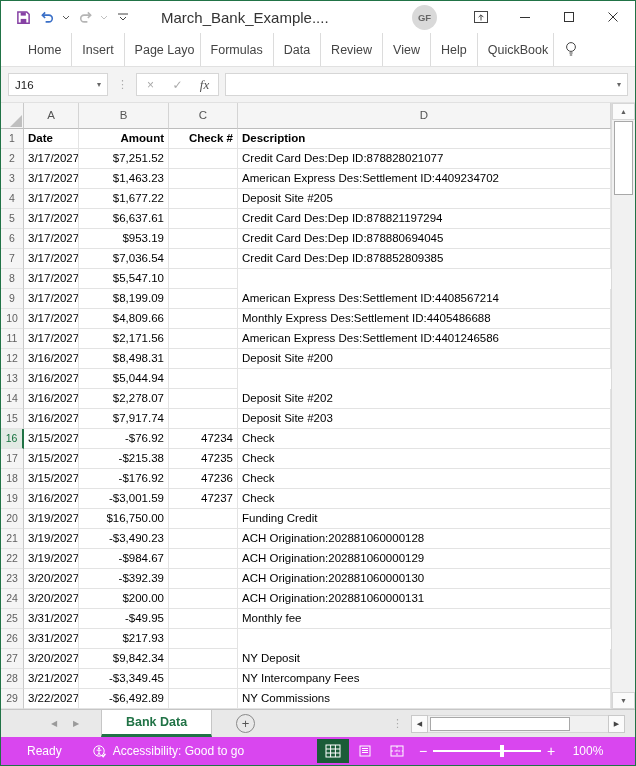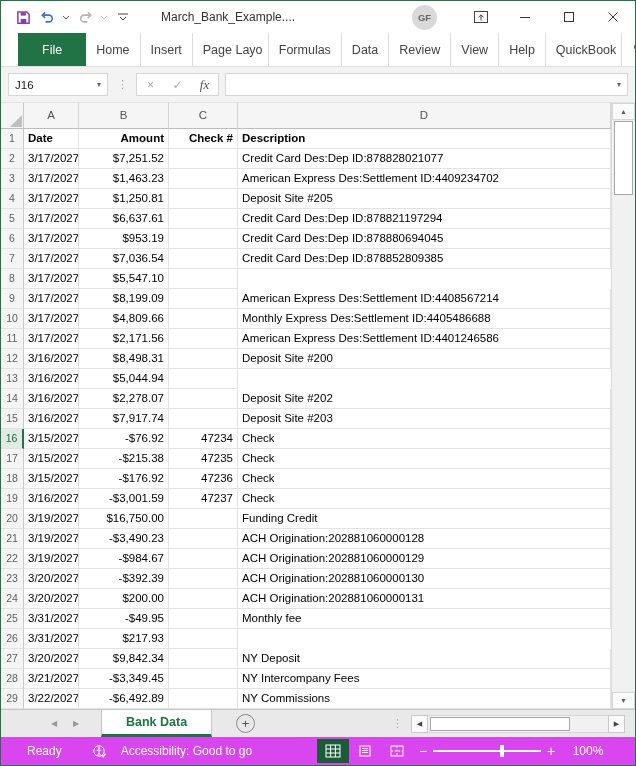--- a/index.html
+++ b/index.html
@@ -5,21 +5,21 @@
   * { box-sizing: border-box; margin: 0; padding: 0; }
   html,body { width:636px; height:766px; }
   body { font-family:"Liberation Sans","DejaVu Sans",sans-serif; background:#fff; }
   .window { width:636px; height:766px; border:1px solid #217346; display:flex; flex-direction:column; background:#fff; overflow:hidden; }
 
   
   .titlebar { height:32px; display:flex; align-items:center; background:#fff; flex:none; }
   .qat { display:flex; align-items:center; gap:4px; padding-left:12px; }
   .qat .ic { display:flex; align-items:center; justify-content:center; width:20px; height:20px; }
   .qat .chev { width:10px; }
-  .wtitle { font-size:12px; color:#333; margin-left:28px; white-space:nowrap; }
+  .wtitle { font-size:15px; color:#333; margin-left:28px; white-space:nowrap; }
   .tbright { margin-left:auto; display:flex; align-items:center; }
   .avatar { width:25px; height:25px; border-radius:50%; background:#d9d9d9; color:#666; font-size:9.5px; font-weight:700; display:flex; align-items:center; justify-content:center; margin-right:22px;margin-left:16px; }
   .winbtn { width:44px; height:30px; display:flex; align-items:center; justify-content:center; }
 
   
   .ribbonrow { height:34px; display:flex; align-items:stretch; background:#fff; border-bottom:1px solid #e1e1e1; flex:none; }
   .rtabs { display:flex; align-items:stretch; padding-left:17px; }
   .rtab { font-size:12.5px; color:#444; padding:0 10px; display:flex; align-items:center; white-space:nowrap; max-width:76px; overflow:hidden; }
   .rtab.sep { border-left:1px solid #dcdcdc; }
   .rtab.active { background:#217346; color:#fff; padding:0 24px; max-width:none; }
@@ -71,21 +71,21 @@
   .addsheet { margin-left:24px; align-self:center; width:19px; height:19px; border:1px solid #8a8a8a; border-radius:50%; color:#555; font-size:13px; display:flex; align-items:center; justify-content:center; }
   .sdots { margin-left:auto; align-self:center; color:#ababab; font-size:11px; padding:0 8px; }
   .hscroll { align-self:center; display:flex; align-items:center; height:18px; margin-right:10px; }
   .hbtn { width:17px; height:18px; background:#fbfbfb; border:1px solid #c9c9c9; color:#444; font-size:7px; display:flex; align-items:center; justify-content:center; }
   .htrack { width:180px; height:18px; background:#f1f1f1; border-top:1px solid #d6d6d6; border-bottom:1px solid #d6d6d6; position:relative; }
   .hthumb { position:absolute; left:2px; top:1px; height:14px; width:140px; background:#fff; border:1px solid #a8a8a8; }
 
   
   .statusbar { height:28px; flex:none; background:#d946ef; color:#fff; display:flex; align-items:center; font-size:12px; padding:0 10px; }
   .ready { margin-left:16px; }
-  .acc { display:flex; align-items:center; gap:14px; margin-left:30px; }
+  .acc { display:flex; align-items:center; gap:6px; margin-left:30px; }
   .sright { margin-left:auto; display:flex; align-items:center; }
   .viewbtn { width:32px; height:24px; display:flex; align-items:center; justify-content:center; }
   .viewbtn.sel { background:#1a5c38; }
   .zoomminus,.zoomplus { width:20px; text-align:center; font-size:14px; }
   .zslider { width:108px; height:24px; position:relative; display:flex; align-items:center; }
   .zline { width:100%; height:1.5px; background:#fff; }
   .zthumb { position:absolute; left:62%; top:6px; width:4px; height:12px; background:#fff; }
   .zoomlevel { width:42px; text-align:center; margin-left:6px; margin-right:16px; }
 
   svg { display:block; }
@@ -155,21 +155,20 @@
       <div class="winbtn">
         <svg width="12" height="12" viewBox="0 0 12 12">
             <path d="M1.5 1.5 L10.5 10.5 M10.5 1.5 L1.5 10.5" stroke="#333"></path>
           </svg>
       </div>
     </div>
   </div>
 
   <div class="ribbonrow">
     <div class="rtabs">
-        <div class="rtab active">File</div>
         <div class="rtab">Home</div>
         <div class="rtab sep">Insert</div>
         <div class="rtab sep">Page Layo</div>
         <div class="rtab sep">Formulas</div>
         <div class="rtab sep">Data</div>
         <div class="rtab sep">Review</div>
         <div class="rtab sep">View</div>
         <div class="rtab sep">Help</div>
         <div class="rtab sep">QuickBook</div>
       </div>
@@ -231,21 +230,21 @@
           <div class="grow">
             <div class="rn">3</div>
             <div class="cell cA">3/17/2027</div>
             <div class="cell cB">$1,463.23</div>
             <div class="cell cC"></div>
             <div class="cell cD">American Express Des:Settlement ID:4409234702</div>
           </div>
           <div class="grow">
             <div class="rn">4</div>
             <div class="cell cA">3/17/2027</div>
-            <div class="cell cB">$1,250.81</div>
+            <div class="cell cB">$1,677.22</div>
             <div class="cell cC"></div>
             <div class="cell cD">Deposit Site #205</div>
           </div>
           <div class="grow">
             <div class="rn">5</div>
             <div class="cell cA">3/17/2027</div>
             <div class="cell cB">$6,637.61</div>
             <div class="cell cC"></div>
             <div class="cell cD">Credit Card Des:Dep ID:878821197294</div>
           </div>

